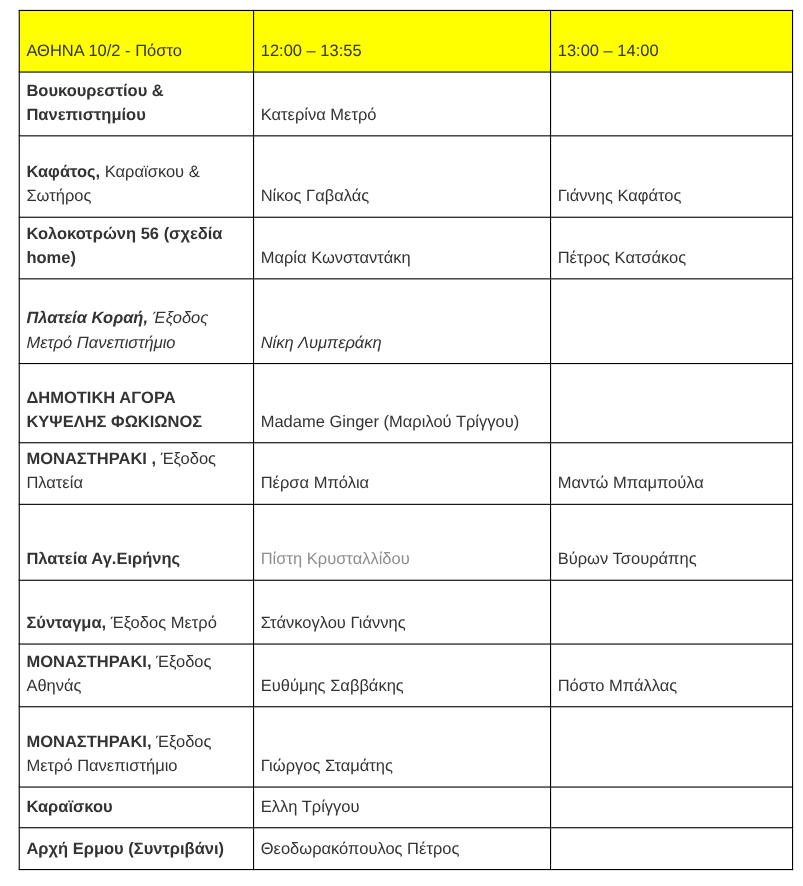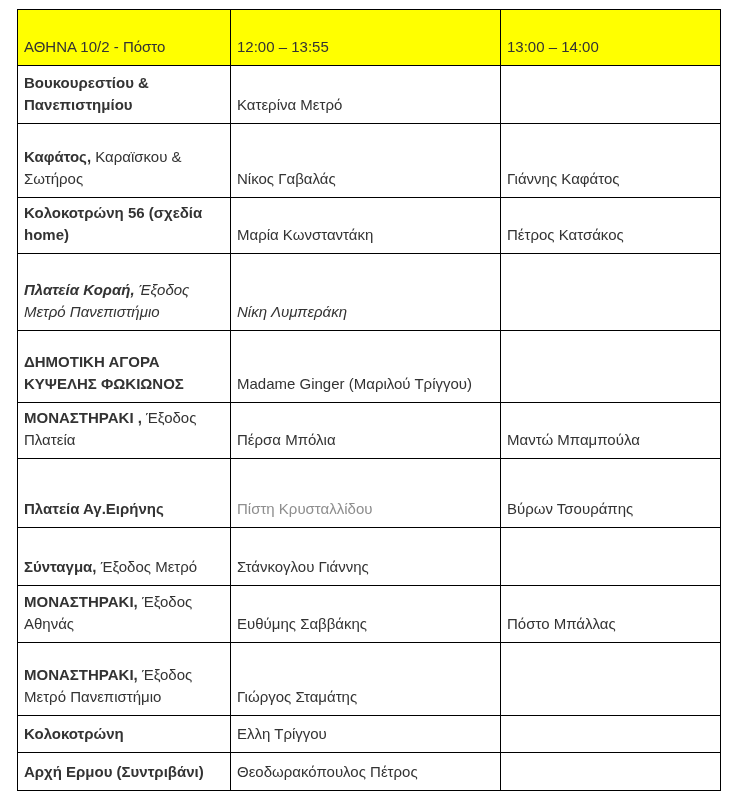--- a/index.html
+++ b/index.html
@@ -122,21 +122,21 @@
       <td><span>Πόστο Μπάλλας</span></td>
     </tr>
 
     <tr class="h9">
       <td class="vt"><span class="b">ΜΟΝΑΣΤΗΡΑΚΙ,</span><span> Έξοδος Μετρό Πανεπιστήμιο</span></td>
       <td><span>Γιώργος Σταμάτης</span></td>
       <td><span></span></td>
     </tr>
 
     <tr class="h10">
-      <td><span class="b">Κολοκοτρώνη</span><span></span></td>
+      <td><span class="b">Καραϊσκου</span><span></span></td>
       <td><span>Ελλη Τρίγγου</span></td>
       <td><span></span></td>
     </tr>
 
     <tr class="h11">
       <td><span class="b">Αρχή Ερμου (Συντριβάνι)</span><span></span></td>
       <td><span>Θεοδωρακόπουλος Πέτρος</span></td>
       <td><span></span></td>
     </tr>
   </tbody>

